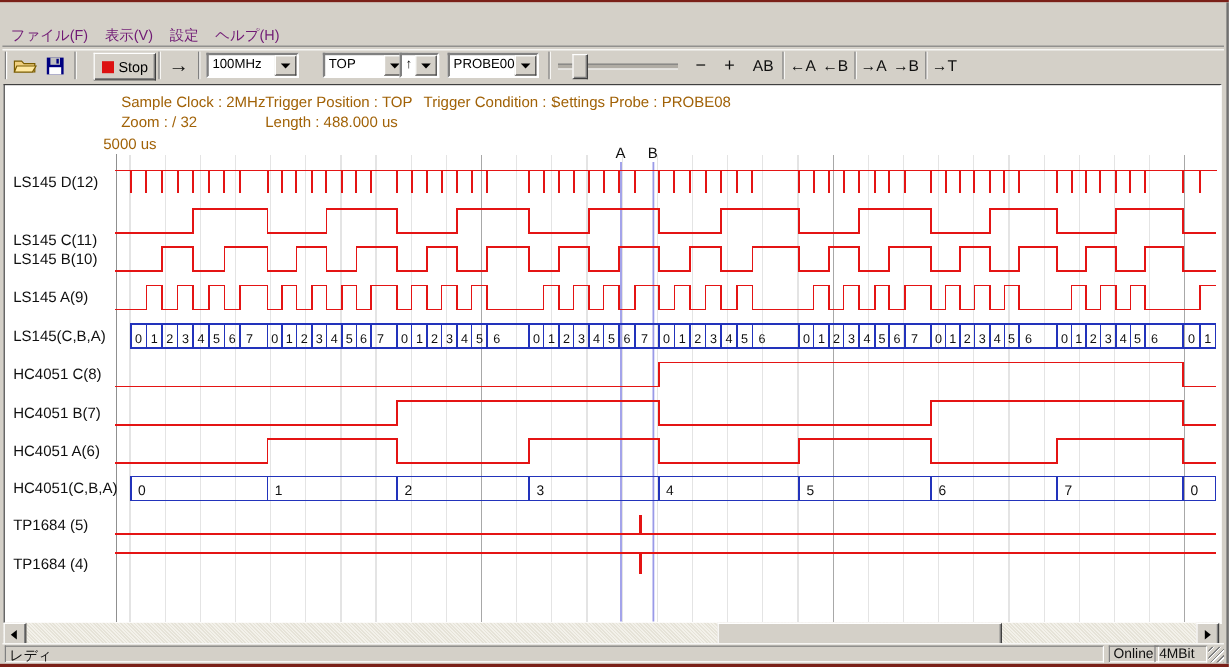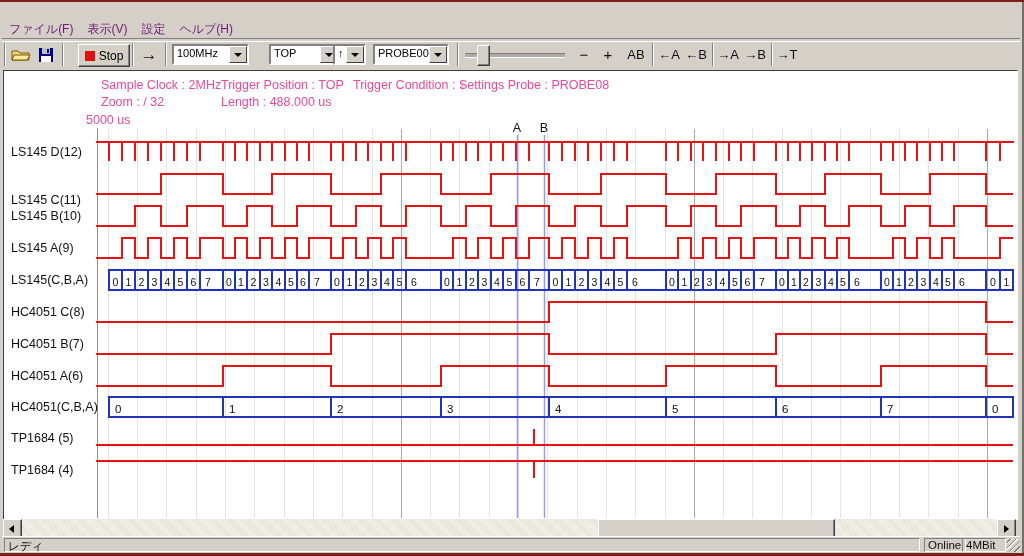--- a/index.html
+++ b/index.html
@@ -46,21 +46,21 @@
     border:1px solid;border-color:#fff #404040 #404040 #fff;}
   .tri-down{position:absolute;left:4px;top:6px;width:0;height:0;
     border-left:4px solid transparent;border-right:4px solid transparent;border-top:4px solid #000;}
   .slider-track{position:absolute;left:463px;top:13px;width:100px;height:3px;
     border-top:1px solid #808080;border-bottom:1px solid #fff;background:#b0aca4;}
   .slider-handle{position:absolute;left:475px;top:5px;width:11px;height:19px;}
   
   .client{position:absolute;left:3px;top:70px;width:1013px;height:448px;background:#fff;
     border:1px solid;border-color:#404040 #fff #fff #404040;box-sizing:content-box;overflow:hidden;}
   .client .inner{position:absolute;inset:0;}
-  .info{position:absolute;font-size:12.5px;color:#ec4899;white-space:nowrap;}
+  .info{position:absolute;font-size:12.5px;color:#a16207;white-space:nowrap;}
   .chlabel{position:absolute;left:7px;font-size:12.5px;color:#101010;white-space:nowrap;}
   .cursor-label{position:absolute;width:14px;text-align:center;font-size:12.5px;color:#101010;}
   #wave-svg{position:absolute;left:0;top:0;}
   
   .hscroll{position:absolute;left:3px;top:519px;width:1013px;height:18px;
     background:repeating-linear-gradient(45deg,#f3f1ea 0 1px,#e6e3d8 1px 2px);}
   .sbtn{position:absolute;top:0;width:17px;height:18px;}
   .sb-left{left:0;}.sb-right{right:0;}
   .tri-left{position:absolute;left:5px;top:5px;width:0;height:0;border-top:4px solid transparent;border-bottom:4px solid transparent;border-right:5px solid #000;}
   .tri-right{position:absolute;left:6px;top:5px;width:0;height:0;border-top:4px solid transparent;border-bottom:4px solid transparent;border-left:5px solid #000;}

